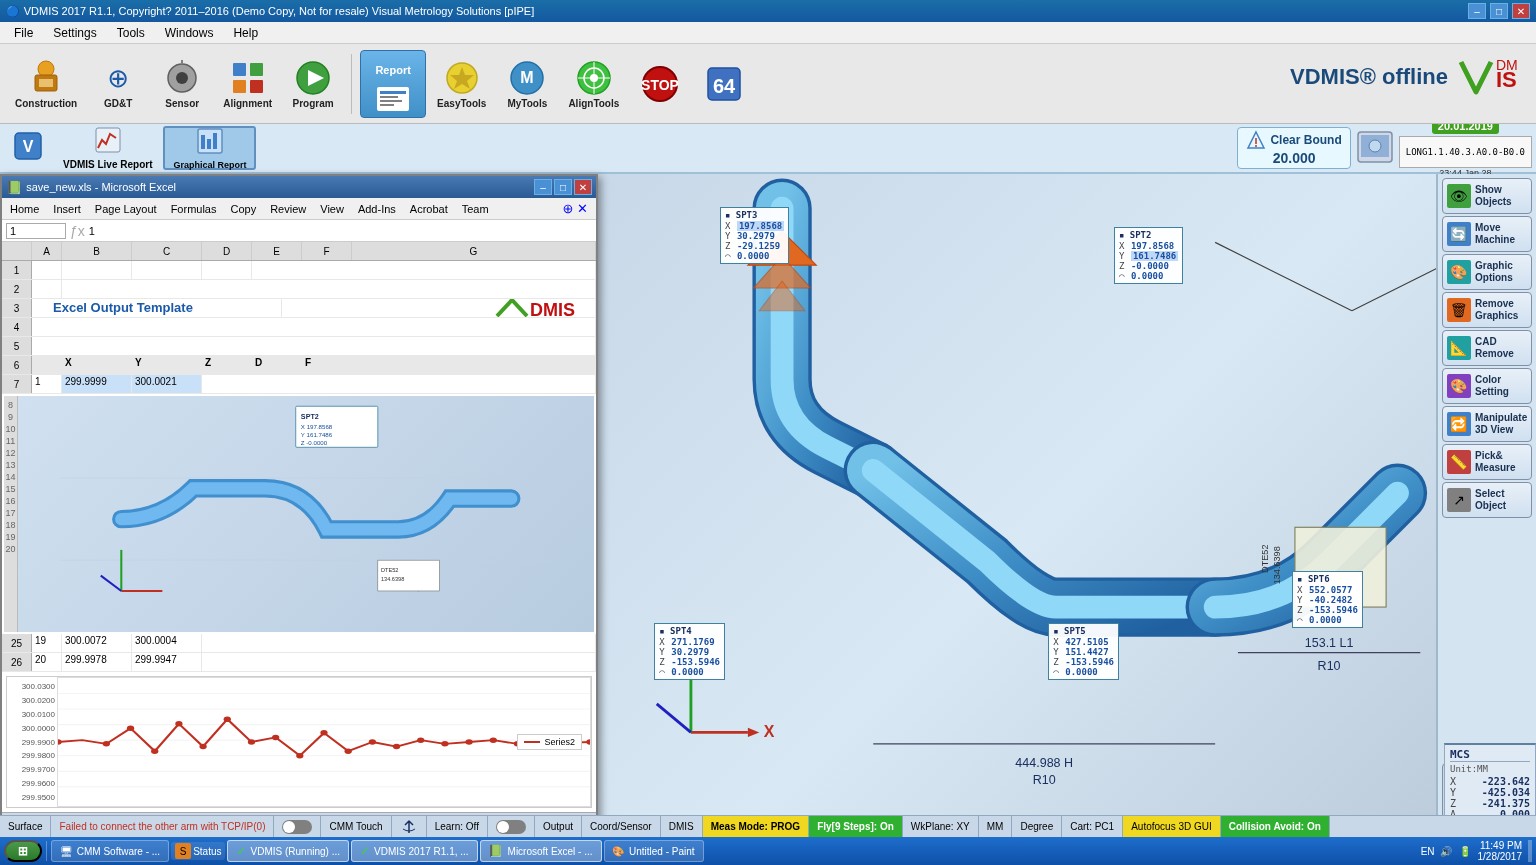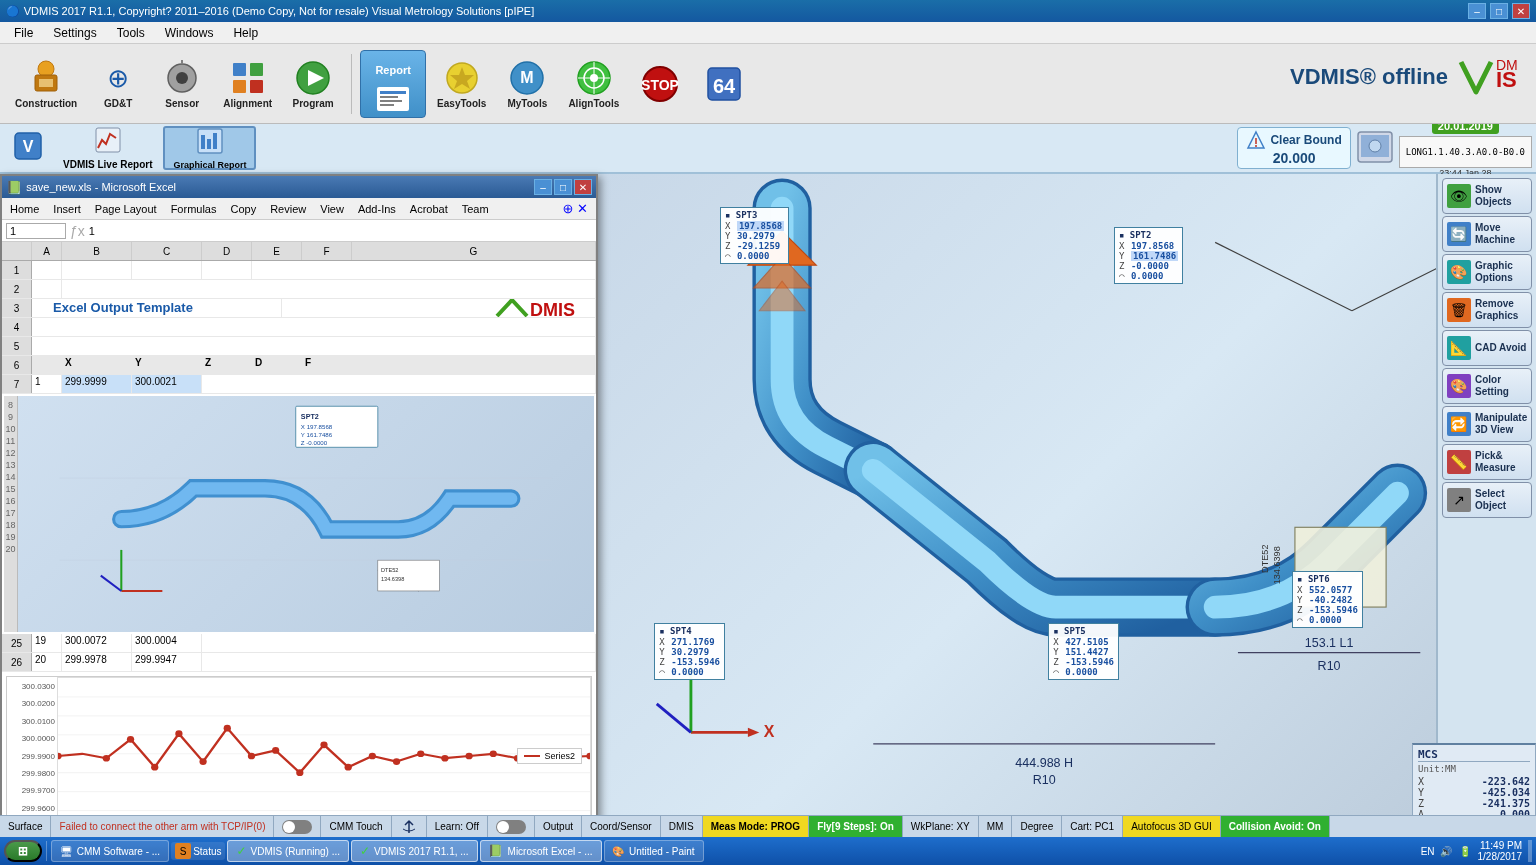--- a/index.html
+++ b/index.html
@@ -50,21 +50,21 @@
     .excel-cell-ref { width: 60px; border: 1px solid #aaa; font-size: 11px; padding: 1px 3px; }
     .excel-header-row { display: flex; background: #e8e8e8; border-bottom: 1px solid #aaa; }
     .col-header { width: 80px; min-width: 80px; height: 18px; border-right: 1px solid #ccc; font-size: 10px; display: flex; align-items: center; justify-content: center; background: #ddd; }
     .col-header.row-num { width: 30px; min-width: 30px; }
     .excel-row { display: flex; border-bottom: 1px solid #e8e8e8; min-height: 18px; }
     .excel-cell { width: 80px; min-width: 80px; height: 18px; border-right: 1px solid #e8e8e8; font-size: 10px; padding: 1px 3px; overflow: hidden; white-space: nowrap; }
     .excel-cell.row-num { width: 30px; min-width: 30px; background: #ddd; border-right: 1px solid #aaa; display: flex; align-items: center; justify-content: center; }
     .excel-cell.bold { font-weight: bold; }
     .excel-cell.blue { color: #1a5aa8; font-size: 13px; font-weight: bold; }
     .excel-cell.highlight { background: #c8e0f8; }
-    .excel-chart { background: white; border: 1px solid #ccc; margin: 4px; position: relative; height: 160px; overflow: hidden; }
+    .excel-chart { background: white; border: 1px solid #ccc; margin: 4px; position: relative; height: 132px; overflow: hidden; }
     .excel-tabs { background: #d0d8e8; height: 22px; display: flex; align-items: center; border-top: 1px solid #aaa; gap: 2px; padding: 0 4px; }
     .excel-tab { padding: 2px 12px; background: white; border: 1px solid #aaa; border-bottom: none; font-size: 10px; cursor: pointer; }
     .excel-tab.active { background: white; font-weight: bold; }
     .excel-status { background: #e8e8e8; height: 18px; display: flex; align-items: center; padding: 0 8px; font-size: 10px; justify-content: space-between; border-top: 1px solid #ccc; }
 
     
     .viewport-3d { flex: 1; background: linear-gradient(135deg, #c8d8e8 0%, #d8e8f4 50%, #b8c8d8 100%); position: absolute; left: 598px; top: 174px; right: 0; bottom: 30px; overflow: hidden; }
 
     
     .right-panel { position: absolute; right: 0; top: 174px; width: 100px; bottom: 30px; background: #d4e4f0; border-left: 2px solid #a0b8cc; display: flex; flex-direction: column; gap: 2px; padding: 4px; z-index: 5; }
@@ -99,21 +99,21 @@
 
     
     .bottom-status { position: fixed; bottom: 28px; left: 0; right: 0; height: 22px; background: #c8d8e8; border-top: 1px solid #90a8c0; display: flex; align-items: center; font-size: 10px; z-index: 100; overflow: hidden; }
     .bs-item { padding: 1px 8px; border-right: 1px solid #90a8c0; height: 100%; display: flex; align-items: center; white-space: nowrap; }
     .bs-item.yellow-bg { background: #f0d820; color: black; }
     .bs-item.highlight-btn { background: #f0d820; font-weight: bold; cursor: pointer; }
     .bs-item.active-green { background: #30b030; color: white; font-weight: bold; }
     .bs-item.clickable { cursor: pointer; }
 
     
-    .mcs-panel { position: absolute; bottom: 0; right: 0; width: 124px; background: #e0eaf4; border: 1px solid #90a8c0; border-top: 2px solid #6080a0; padding: 3px 5px; font-size: 10px; font-family: monospace; }
+    .mcs-panel { position: absolute; bottom: 0; right: 0; width: 92px; background: #e0eaf4; border: 1px solid #90a8c0; border-top: 2px solid #6080a0; padding: 3px 5px; font-size: 10px; font-family: monospace; }
     .mcs-title { font-weight: bold; font-size: 11px; color: #1a3060; border-bottom: 1px solid #90a8c0; margin-bottom: 2px; }
     .mcs-row { display: flex; justify-content: space-between; }
     .mcs-key { color: #444; }
     .mcs-val { color: #1a3060; font-weight: bold; }
 
     
     .pipe-svg { position: absolute; inset: 0; width: 100%; height: 100%; }
   </style>
 </head>
 <body>
@@ -713,21 +713,21 @@
   <div class="right-btn">
     <div class="right-btn-icon btn-teal-icon">🎨</div>
     <span class="right-btn-label">Graphic Options</span>
   </div>
   <div class="right-btn">
     <div class="right-btn-icon btn-orange-icon">🗑</div>
     <span class="right-btn-label">Remove Graphics</span>
   </div>
   <div class="right-btn">
     <div class="right-btn-icon btn-teal-icon">📐</div>
-    <span class="right-btn-label">CAD Avoid</span>
+    <span class="right-btn-label">CAD Remove</span>
   </div>
   <div class="right-btn">
     <div class="right-btn-icon btn-purple-icon">🎨</div>
     <span class="right-btn-label">Color Setting</span>
   </div>
   <div class="right-btn">
     <div class="right-btn-icon btn-blue-icon">🔁</div>
     <span class="right-btn-label">Manipulate 3D View</span>
   </div>
   <div class="right-btn">

